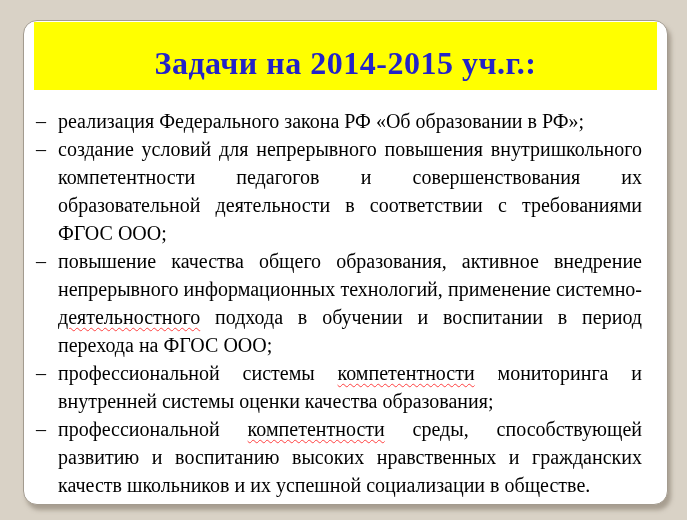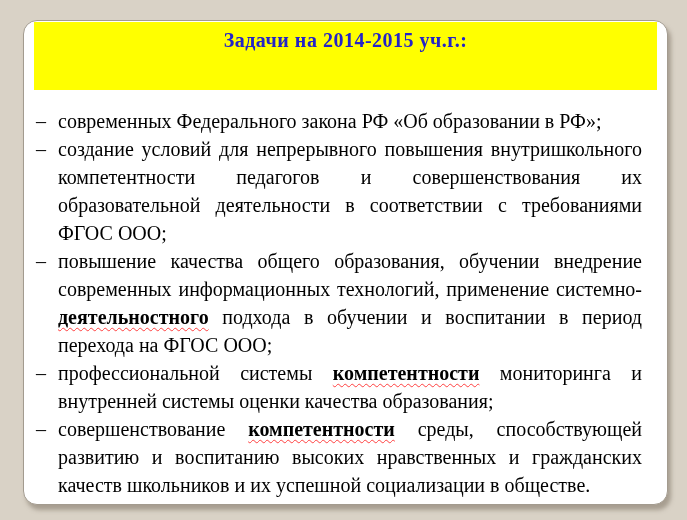--- a/index.html
+++ b/index.html
@@ -25,22 +25,22 @@
     border:1px solid var(--card-border);
     border-radius:14px;
     box-shadow:3px 5px 4px rgba(125,115,100,0.55);
   }
   .banner{
     position:absolute;left:10px;top:1px;width:623px;height:68px;
     background:var(--banner);
     display:flex;justify-content:center;align-items:flex-start;
   }
   .title{
-    margin:0;padding-top:7px;
-    font-size:20px;font-weight:bold;
+    margin:16px;padding-top:7px;
+    font-size:32px;font-weight:bold;
     color:var(--title);
     letter-spacing:0.5px;
     white-space:nowrap;
   }
   .bullets{
     position:absolute;left:12px;top:86px;width:606px;
     margin:0;padding:0;list-style:none;
   }
   .bullets li{
     position:relative;
@@ -51,32 +51,31 @@
   }
   .marker{
     position:absolute;left:0;top:0;
   }
   .misspell{
     text-decoration-line:underline;
     text-decoration-style:wavy;
     text-decoration-color:var(--squiggle);
     text-decoration-thickness:1px;
     text-underline-offset:3px;
-    font-weight:bold;
   }
 </style>
 </head>
 <body>
 
 <div class="slide">
   <div class="card">
     <div class="banner">
       <h1 class="title">Задачи на 2014-2015 уч.г.:</h1>
     </div>
     <ul class="bullets">
-        <li><span class="marker">–</span><span>современных Федерального закона РФ «Об образовании в РФ»;</span></li>
+        <li><span class="marker">–</span><span>реализация Федерального закона РФ «Об образовании в РФ»;</span></li>
         <li><span class="marker">–</span><span>создание условий для непрерывного повышения внутришкольного компетентности педагогов и совершенствования их образовательной деятельности в соответствии с  требованиями ФГОС ООО;</span></li>
-        <li><span class="marker">–</span><span>повышение качества общего образования, обучении внедрение современных информационных технологий, применение системно-</span><span class="misspell">деятельностного</span><span> подхода в обучении и воспитании в период перехода на ФГОС ООО;</span></li>
+        <li><span class="marker">–</span><span>повышение качества общего образования, активное внедрение непрерывного информационных технологий, применение системно-</span><span class="misspell">деятельностного</span><span> подхода в обучении и воспитании в период перехода на ФГОС ООО;</span></li>
         <li><span class="marker">–</span><span>профессиональной системы </span><span class="misspell">компетентности</span><span> мониторинга и внутренней системы оценки качества образования;</span></li>
-        <li><span class="marker">–</span><span>совершенствование </span><span class="misspell">компетентности</span><span> среды, способствующей развитию и воспитанию высоких нравственных и гражданских качеств школьников и их успешной социализации в обществе.</span></li>
+        <li><span class="marker">–</span><span>профессиональной </span><span class="misspell">компетентности</span><span> среды, способствующей развитию и воспитанию высоких нравственных и гражданских качеств школьников и их успешной социализации в обществе.</span></li>
       </ul>
   </div>
 </div>
 
 </body></html>

